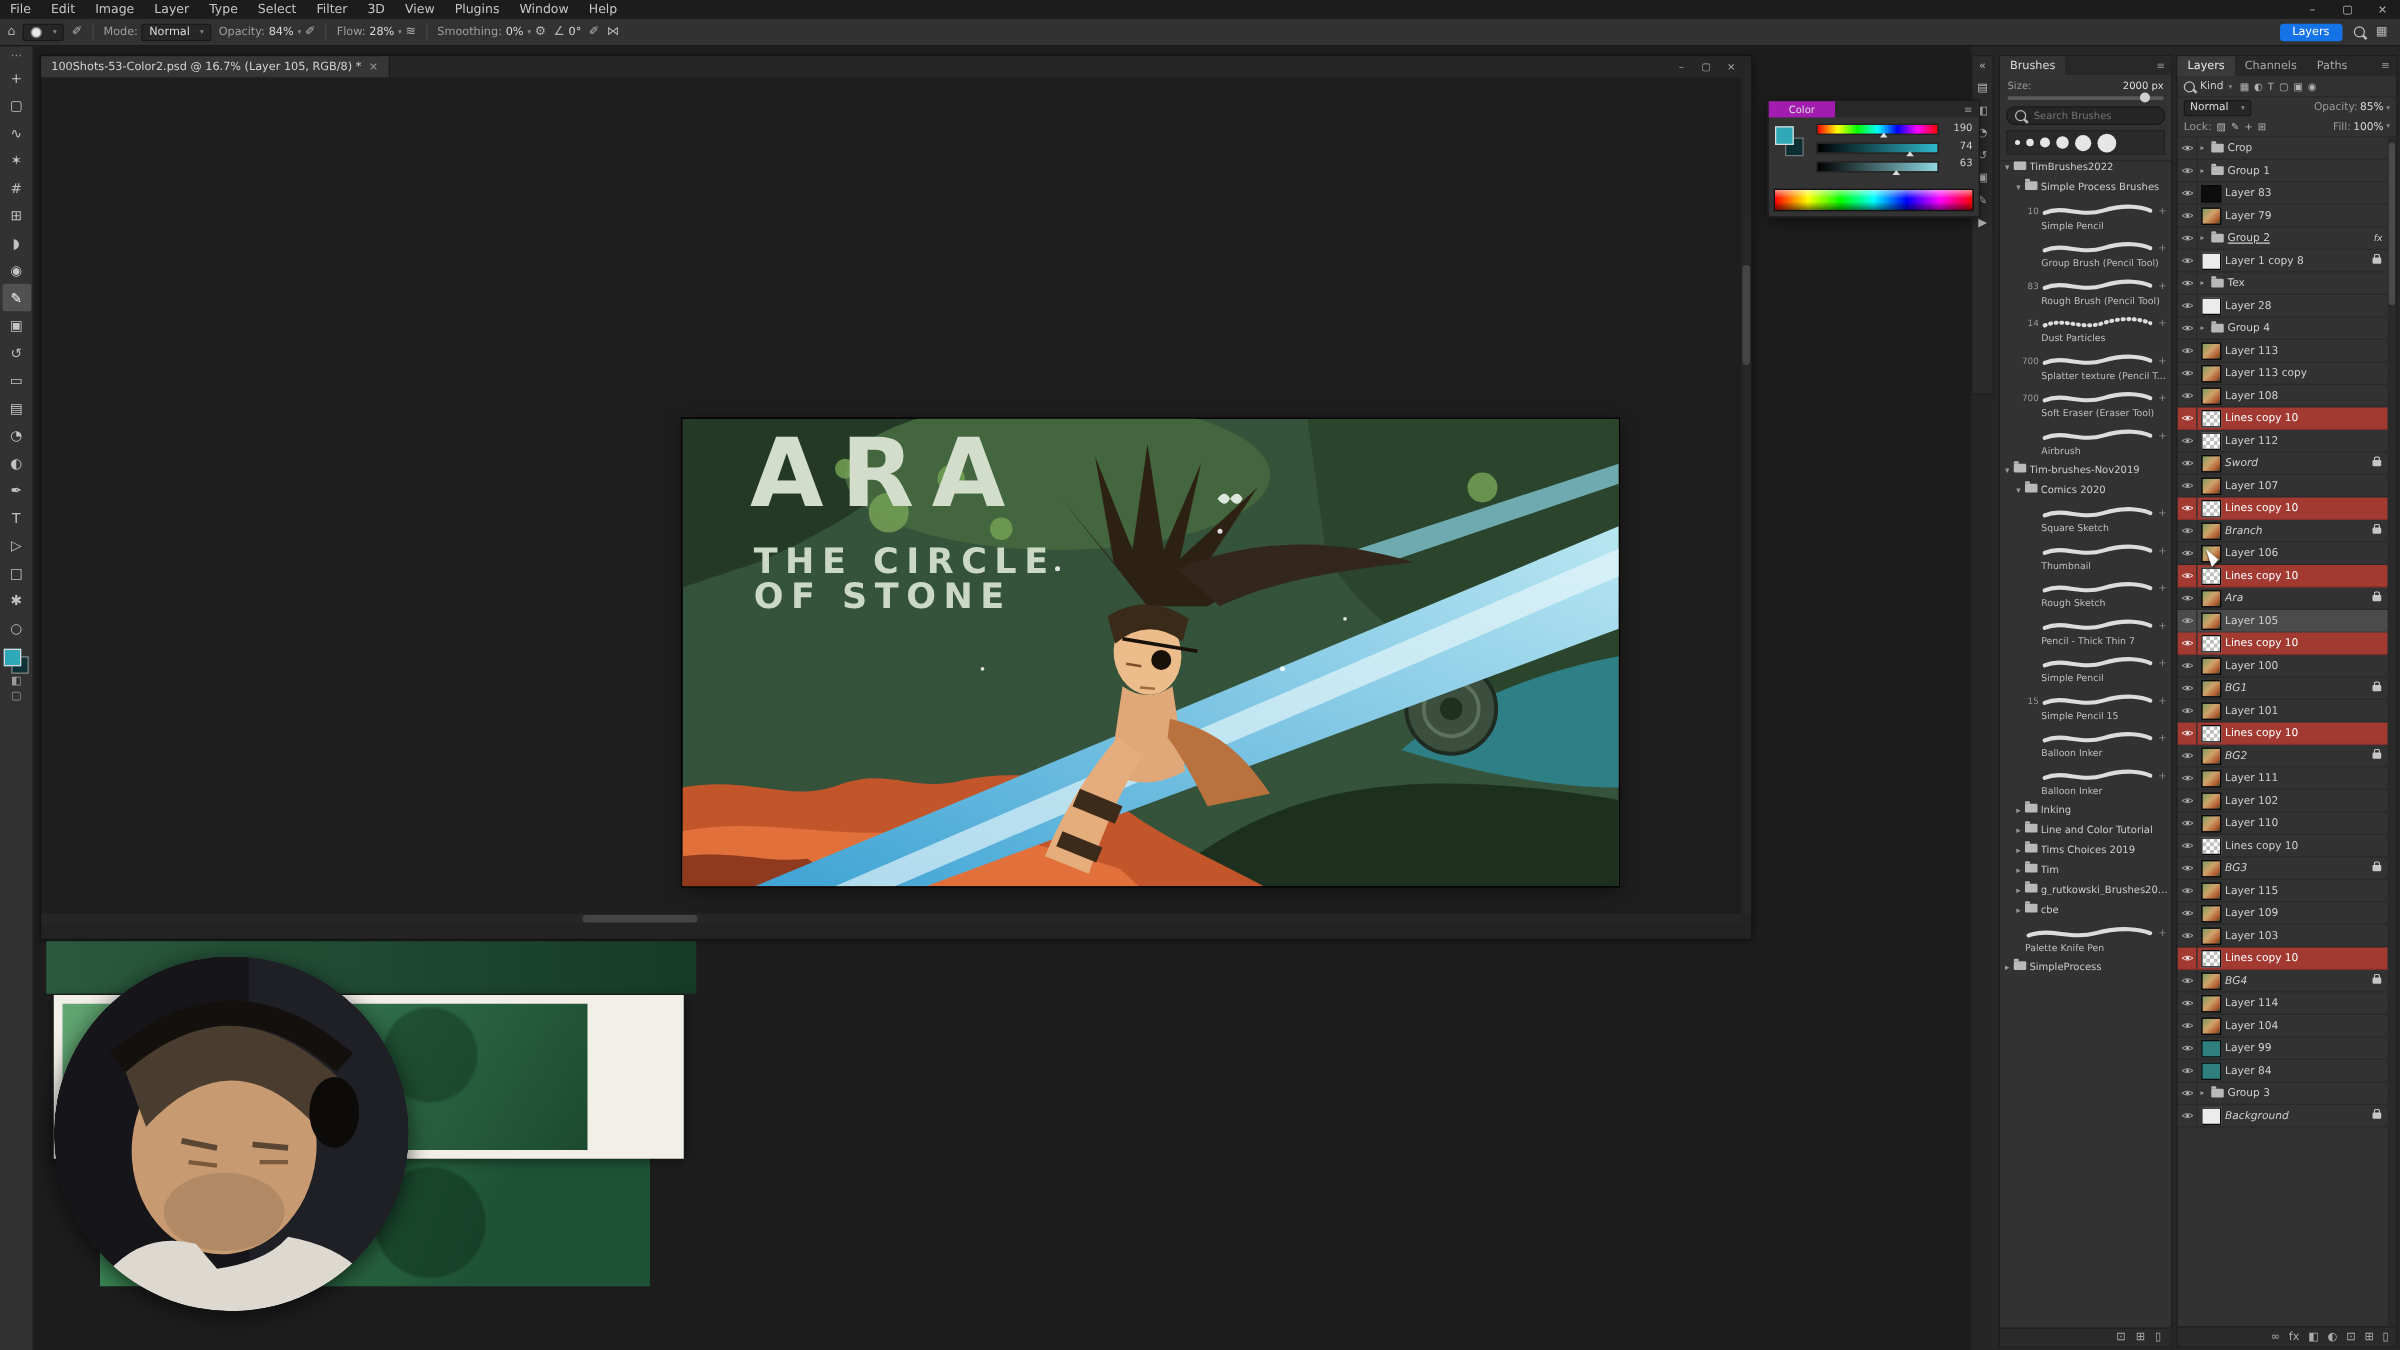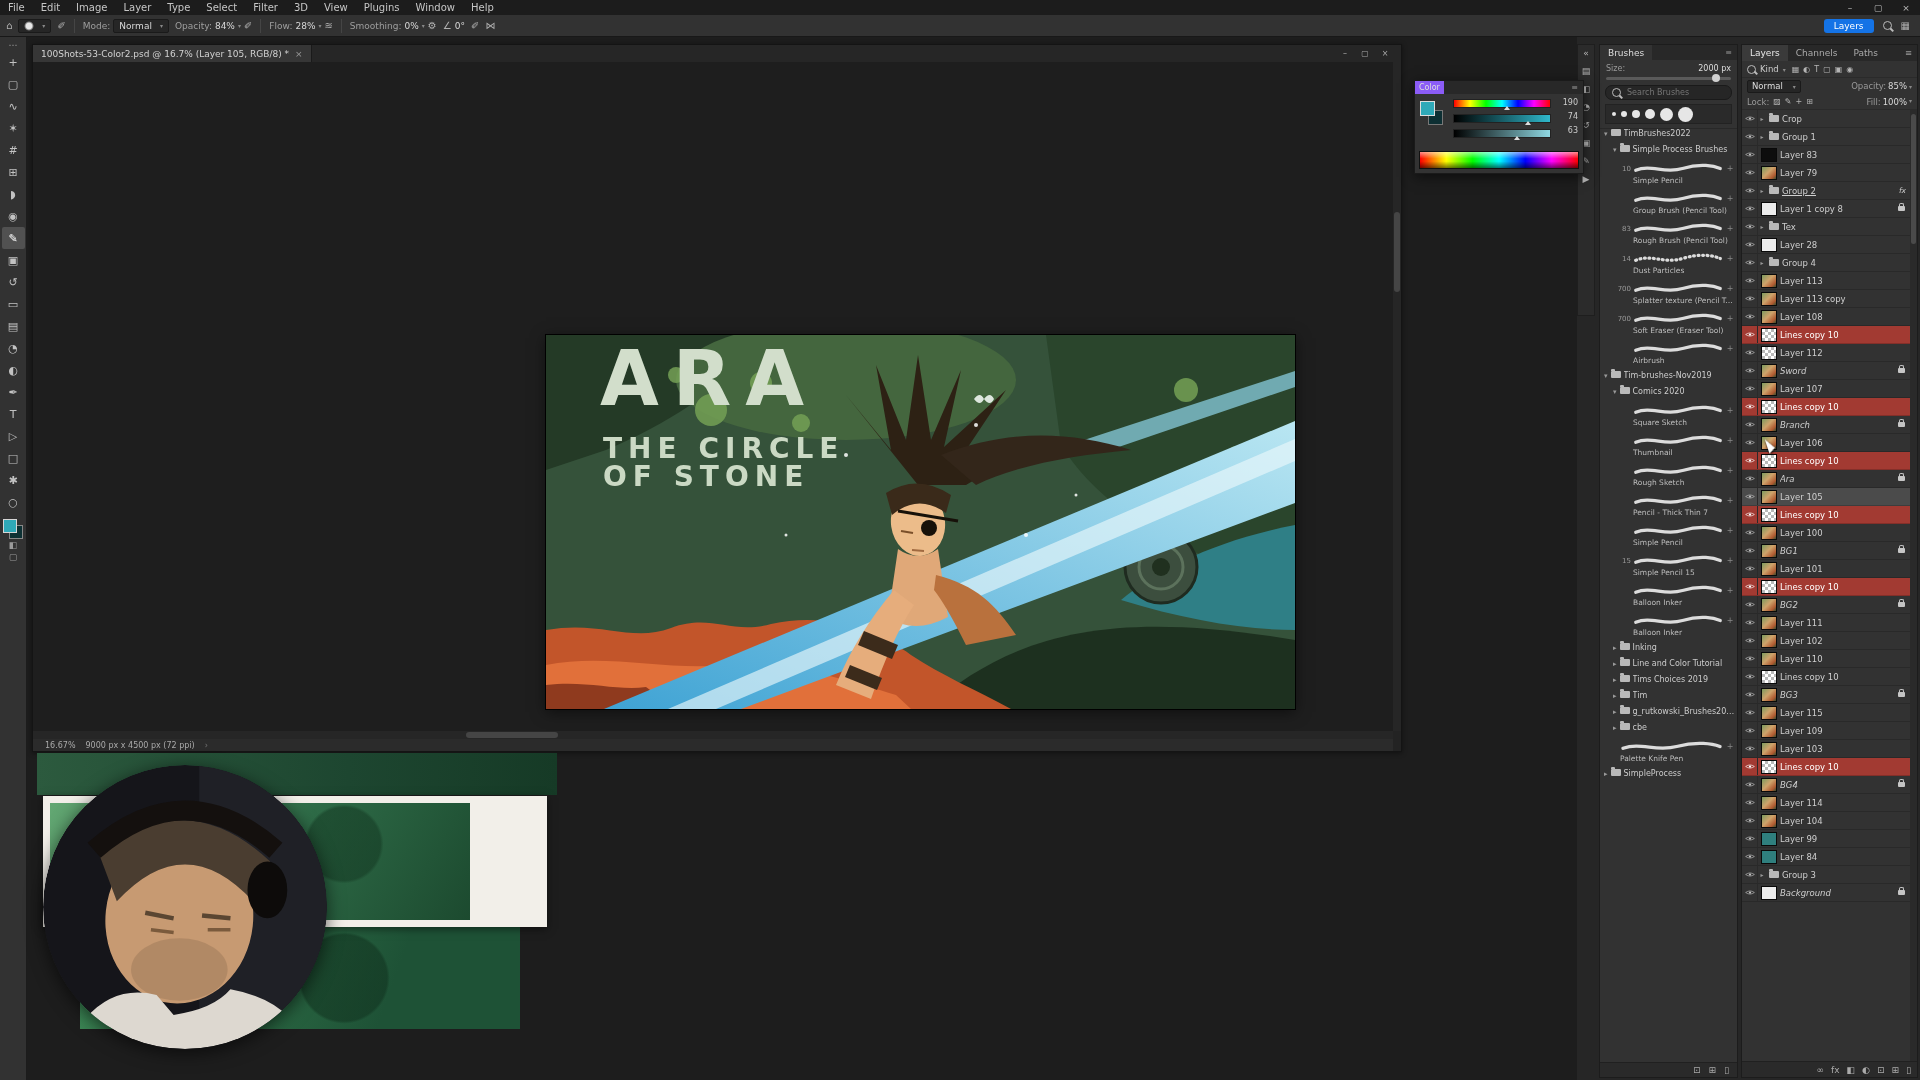--- a/index.html
+++ b/index.html
@@ -91,21 +91,21 @@
   .panelarea{position:absolute;left:1577px;top:37px;right:0;bottom:0;background:#262626;}
   .dockstrip{position:absolute;left:1577px;top:44px;width:18px;height:272px;background:#2b2b2b;
              border:1px solid #1e1e1e;display:flex;flex-direction:column;align-items:center;gap:9px;
              padding-top:4px;box-sizing:border-box;z-index:10;}
   .dock-icon{color:#b5b5b5;font-size:9px;line-height:1;}
 
   
   .colorpanel{position:absolute;left:1414px;top:80px;width:168px;height:92px;background:#333;
               border:1px solid #1a1a1a;box-shadow:0 3px 12px rgba(0,0,0,.55);z-index:30;font-size:8px;}
   .cp-head{height:13px;background:#282828;display:flex;align-items:center;}
-  .cp-tab{background:#8b5cf6;padding:0 4px;height:100%;display:flex;align-items:center;color:#ddd;}
+  .cp-tab{background:#a21caf;padding:0 16px;height:100%;display:flex;align-items:center;color:#ddd;}
   .cp-menu{margin-left:auto;padding-right:5px;color:#999;}
   .cp-body{position:relative;height:44px;}
   .cp-fg{position:absolute;left:5px;top:7px;width:13px;height:13px;background:#2fa9b8;border:1px solid #ddd;z-index:2;}
   .cp-bg{position:absolute;left:13px;top:16px;width:13px;height:13px;background:#0d2f33;border:1px solid #777;}
   .cp-sliders{position:absolute;left:38px;top:5px;right:32px;}
   .ctrack{position:relative;height:7px;margin-bottom:6px;border:1px solid #222;}
   .ctrack1{background:linear-gradient(90deg,#f00,#ff0,#0f0,#0ff,#00f,#f0f,#f00);}
   .ctrack2{background:linear-gradient(90deg,#000,#2fb9cc);}
   .ctrack3{background:linear-gradient(90deg,#000,#8fd8e2);}
   .chandle{position:absolute;top:6px;width:0;height:0;border-left:3px solid transparent;
@@ -462,25 +462,20 @@
         <div class="art-sub1">THE CIRCLE</div>
         <div class="art-sub2">OF STONE</div>
       </div>
     </div>
     <div class="vscroll">
         <span class="vthumb"></span>
       </div>
     <div class="hscroll">
         <span class="hthumb"></span>
       </div>
-    <div class="statusbar">
-      <span>16.67%</span>
-      <span>9000 px x 4500 px (72 ppi)</span>
-      <span class="status-chev">›</span>
-    </div>
   </div>
 
   <div class="ref-a"></div>
   <div class="ref-card">
     <div class="ref-card-art"></div>
   </div>
   <div class="ref-b"></div>
   <div class="webcam">
     <svg viewBox="0 0 100 100">
       <defs>

